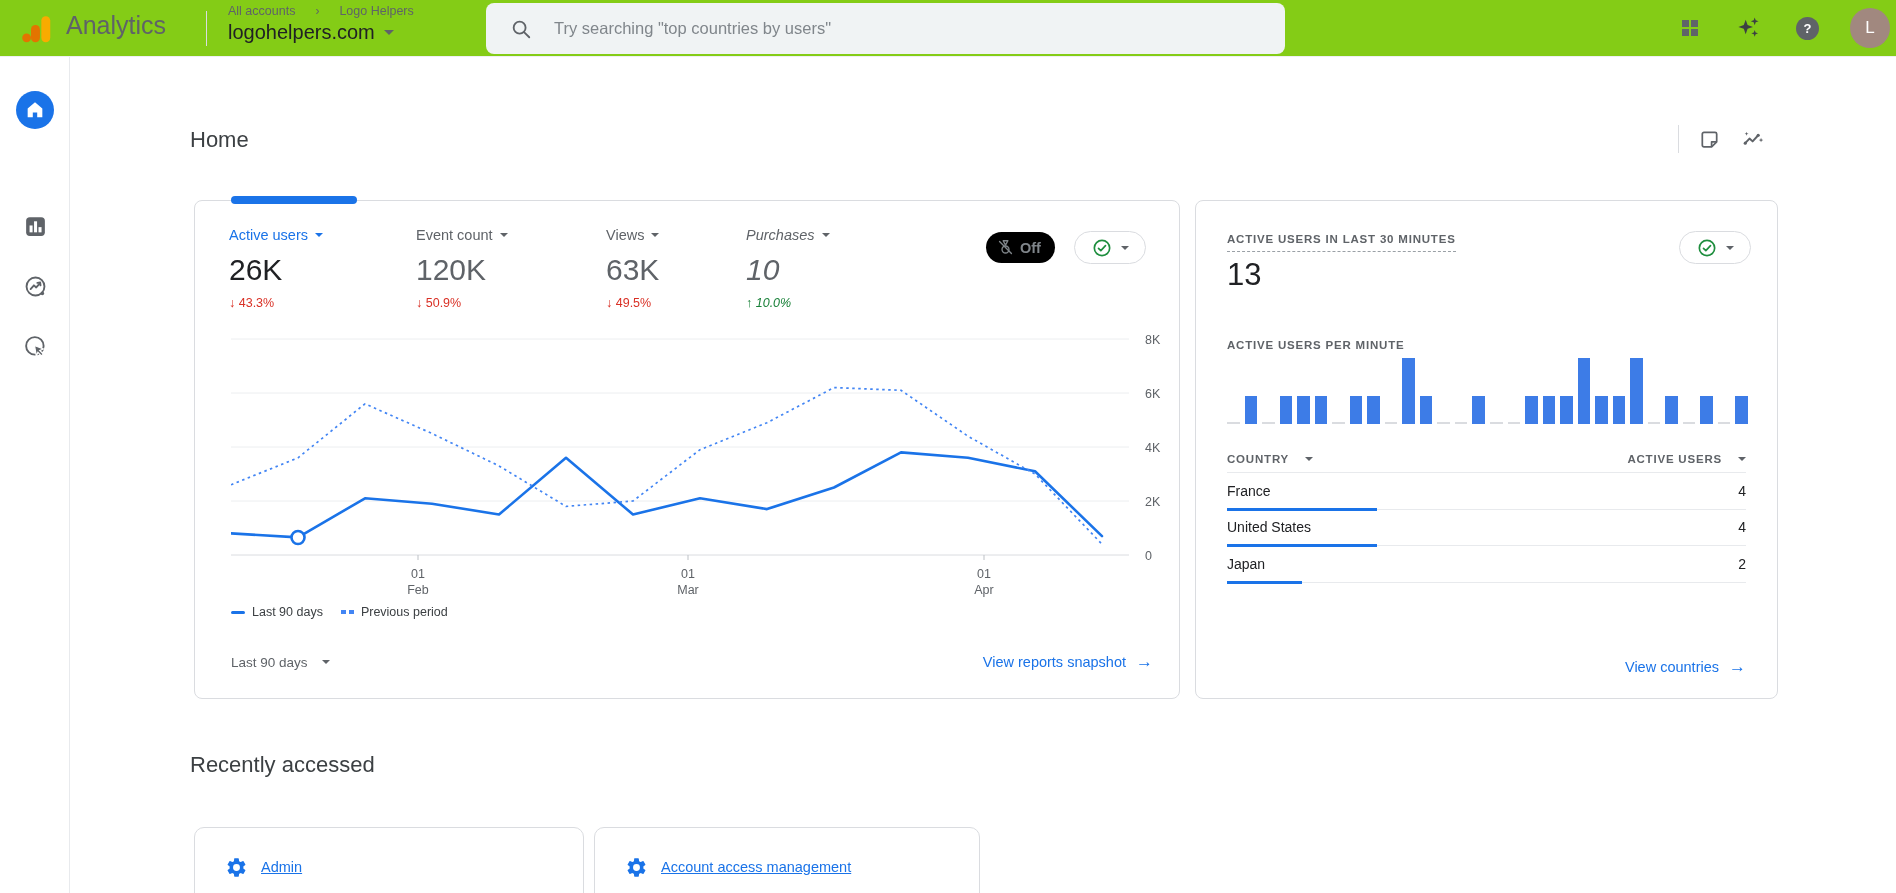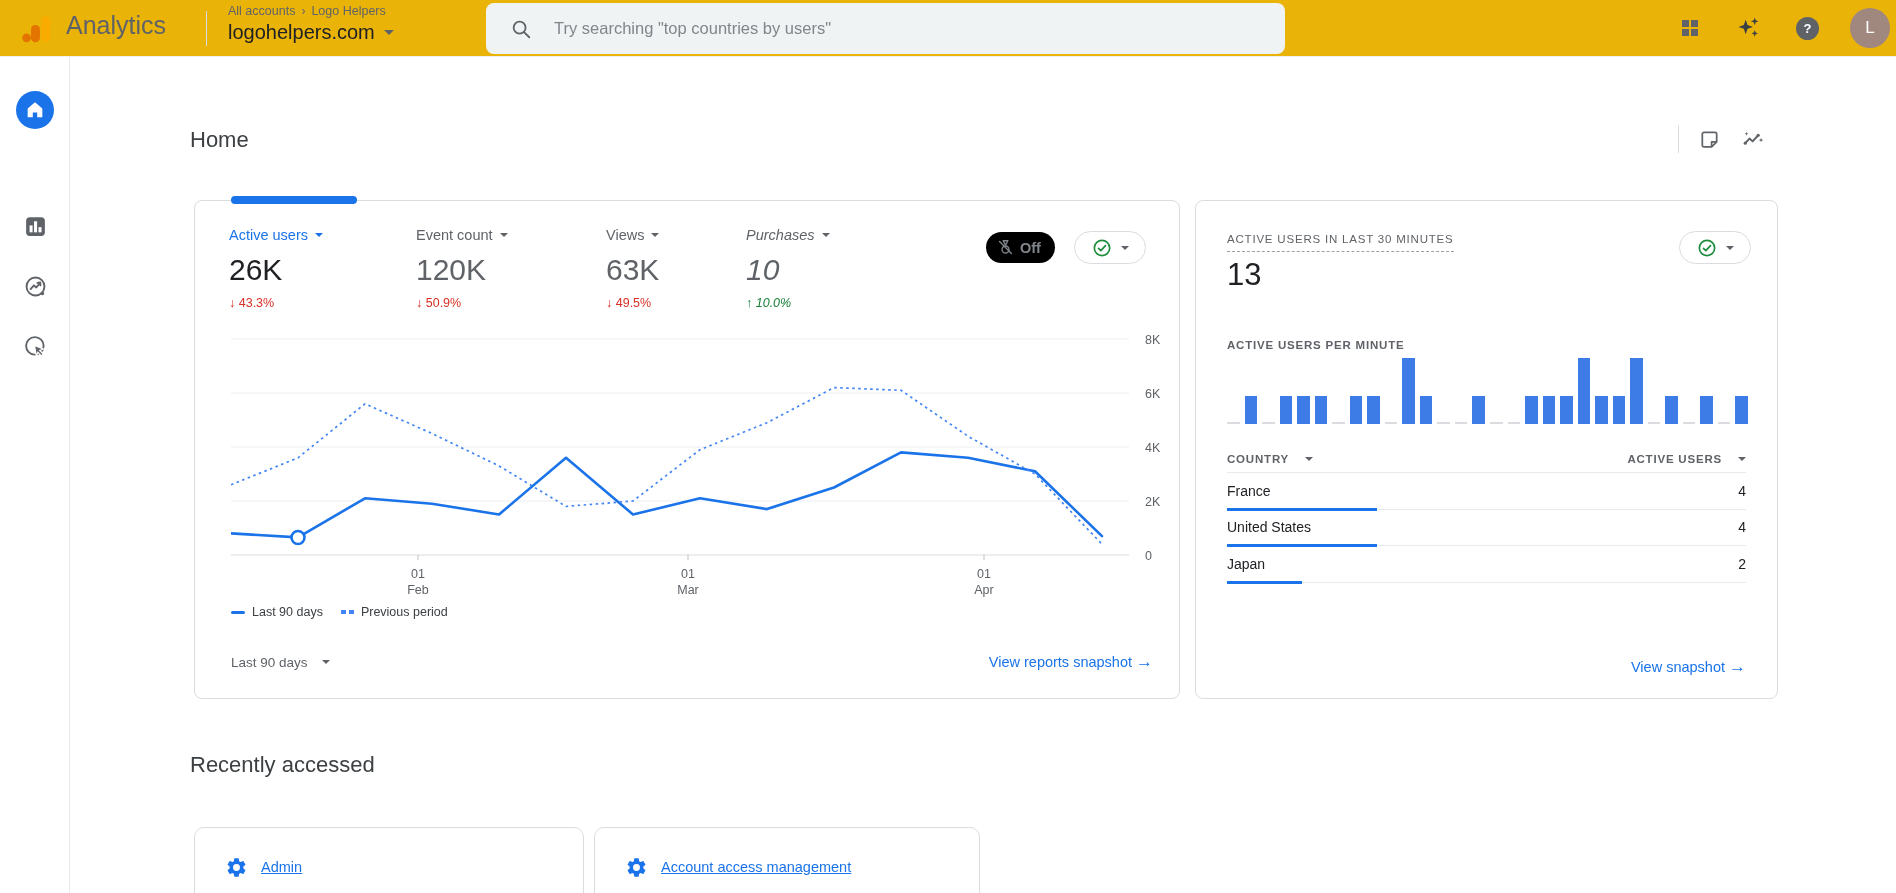--- a/index.html
+++ b/index.html
@@ -1,26 +1,26 @@
 <!DOCTYPE html>
 <html><head>
 <meta charset="utf-8">
 <style>
   * { margin:0; padding:0; box-sizing:border-box; }
   html,body { width:1896px; height:893px; overflow:hidden; }
   body { font-family:"Liberation Sans", sans-serif; background:#fff; color:#3c4043; }
   #app { position:relative; width:1896px; height:893px; background:#fff; }
 
   
-  .topbar { position:absolute; left:0; top:0; width:1896px; height:57px; background:#eab308; border-bottom:1px solid #eef0f2; z-index:10; }
+  .topbar { position:absolute; left:0; top:0; width:1896px; height:57px; background:#84cc16; border-bottom:1px solid #eef0f2; z-index:10; }
   .ga-logo { position:absolute; left:20px; top:12px; width:33px; height:33px; }
   .product-name { position:absolute; left:66px; top:11px; font-size:25px; color:#5f6368; }
   .tb-divider { position:absolute; left:206px; top:11px; width:1px; height:35px; background:#dadce0; }
   .crumb { position:absolute; left:228px; top:4px; }
-  .crumb-top { display:flex; align-items:center; gap:6px; font-size:12.5px; color:#5f6368; cursor:pointer; }
+  .crumb-top { display:flex; align-items:center; gap:20px; font-size:12.5px; color:#5f6368; cursor:pointer; }
   .crumb-sep { font-size:12px; color:#5f6368; }
   .property-row { display:flex; align-items:center; gap:9px; margin-top:3px; cursor:pointer; }
   .property-name { font-size:20px; color:#202124; }
   .caret { display:inline-block; width:0; height:0; border-left:5px solid transparent; border-right:5px solid transparent; border-top:5.5px solid currentColor; }
   .caret.sm { border-left-width:4px; border-right-width:4px; border-top-width:4.5px; }
   .search-bar { position:absolute; left:486px; top:3px; width:799px; height:51px; background:#f0f3f4; border-radius:8px; display:flex; align-items:center; padding:0 24px; gap:22px; }
   .search-bar input { flex:1; border:none; outline:none; background:transparent; font-family:"Liberation Sans",sans-serif; font-size:16.5px; color:#202124; }
   .search-bar input::placeholder { color:#80868b; opacity:1; }
   .tb-ico { position:absolute; cursor:pointer; }
   .help-bubble { width:23px; height:23px; border-radius:50%; background:#5f6368; color:#fff; font-size:13px; font-weight:bold; display:flex; align-items:center; justify-content:center; }
@@ -60,25 +60,25 @@
 
   
   #trend-chart { position:absolute; left:36px; top:130px; }
   .legend-row { position:absolute; left:36px; top:404px; display:flex; align-items:center; gap:18px; }
   .legend-item { display:flex; align-items:center; gap:7px; font-size:12.5px; color:#3c4043; }
   .lg-solid { width:14px; height:3px; background:#1a73e8; border-radius:2px; }
   .lg-dotted { display:flex; gap:3px; }
   .lg-dotted i { width:5px; height:4px; background:#4285f4; display:block; }
   .ov-footer { position:absolute; left:36px; right:26px; top:442px; height:38px; display:flex; align-items:center; justify-content:space-between; }
   .range-select { display:flex; align-items:center; gap:14px; font-size:13.5px; color:#5f6368; cursor:pointer; }
-  .link { display:flex; align-items:center; gap:4px; font-size:14.5px; color:#1a73e8; cursor:pointer; }
+  .link { display:flex; align-items:center; gap:10px; font-size:14.5px; color:#1a73e8; cursor:pointer; }
   .link .arrow { font-size:17px; }
 
   
-  .rt-title { position:absolute; left:31px; top:32px; font-size:11.5px; font-weight:normal; letter-spacing:.8px; color:#5f6368; border-bottom:1px dashed #9aa0a6; padding-bottom:6px; }
+  .rt-title { position:absolute; left:31px; top:32px; font-size:11.5px; font-weight:bold; letter-spacing:.8px; color:#5f6368; border-bottom:1px dashed #9aa0a6; padding-bottom:6px; }
   .rt-value { position:absolute; left:31px; top:56px; font-size:31px; color:#202124; }
   .rt-sub { position:absolute; left:31px; top:138px; font-size:11.5px; font-weight:bold; letter-spacing:.8px; color:#5f6368; }
   #minute-bars { position:absolute; left:31px; top:155px; width:521px; height:68px; display:flex; align-items:flex-end; gap:5px; }
   #minute-bars .slot { flex:1; height:68px; position:relative; }
   #minute-bars .slot .bar { position:absolute; bottom:0; left:0; right:0; background:#3d7ce7; }
   #minute-bars .slot.empty::after { content:""; position:absolute; bottom:0; left:0; right:0; height:2px; background:#dadce0; }
   .rt-table-head { position:absolute; left:31px; right:31px; top:244px; height:28px; display:flex; align-items:center; justify-content:space-between; font-size:11.5px; font-weight:bold; letter-spacing:.8px; color:#5f6368; border-bottom:1px solid #e8eaed; }
   .rt-col { display:flex; align-items:center; gap:16px; cursor:pointer; }
   #country-rows { position:absolute; left:31px; right:31px; top:272px; }
   .c-row { position:relative; height:36.5px; display:flex; align-items:center; justify-content:space-between; border-bottom:1px solid #e8eaed; font-size:14px; color:#202124; }
@@ -399,21 +399,21 @@
         </div>
         <div class="c-row">
           <span>Japan</span>
           <span>2</span>
           <span class="cbar" style="width:75px"></span>
         </div>
       </div>
 
     <div class="rt-footer">
       <div class="link">
-        <span>View snapshot</span>
+        <span>View countries</span>
         <span class="arrow">→</span>
       </div>
     </div>
   </div>
 
   <div class="section-title">Recently accessed</div>
 
   <div class="recent-card" style="left:194px; width:390px;">
     <svg viewBox="0 0 24 24" width="23" height="23" fill="#1a73e8">
       <path d="M19.14 12.94c.04-.3.06-.61.06-.94 0-.32-.02-.64-.07-.94l2.03-1.58a.49.49 0 0 0 .12-.61l-1.92-3.32a.49.49 0 0 0-.59-.22l-2.39.96c-.5-.38-1.03-.7-1.62-.94l-.36-2.54a.48.48 0 0 0-.48-.41h-3.84c-.24 0-.43.17-.47.41l-.36 2.54c-.59.24-1.13.57-1.62.94l-2.39-.96a.49.49 0 0 0-.59.22L2.74 8.87c-.12.21-.08.47.12.61l2.03 1.58c-.05.3-.09.63-.09.94s.02.64.07.94l-2.03 1.58a.49.49 0 0 0-.12.61l1.92 3.32c.12.22.37.29.59.22l2.39-.96c.5.38 1.03.7 1.62.94l.36 2.54c.05.24.24.41.48.41h3.84c.24 0 .44-.17.47-.41l.36-2.54c.59-.24 1.13-.56 1.62-.94l2.39.96c.22.08.47 0 .59-.22l1.92-3.32a.49.49 0 0 0-.12-.61l-2.01-1.58zM12 15.6A3.6 3.6 0 1 1 12 8.4a3.6 3.6 0 0 1 0 7.2z"></path>

